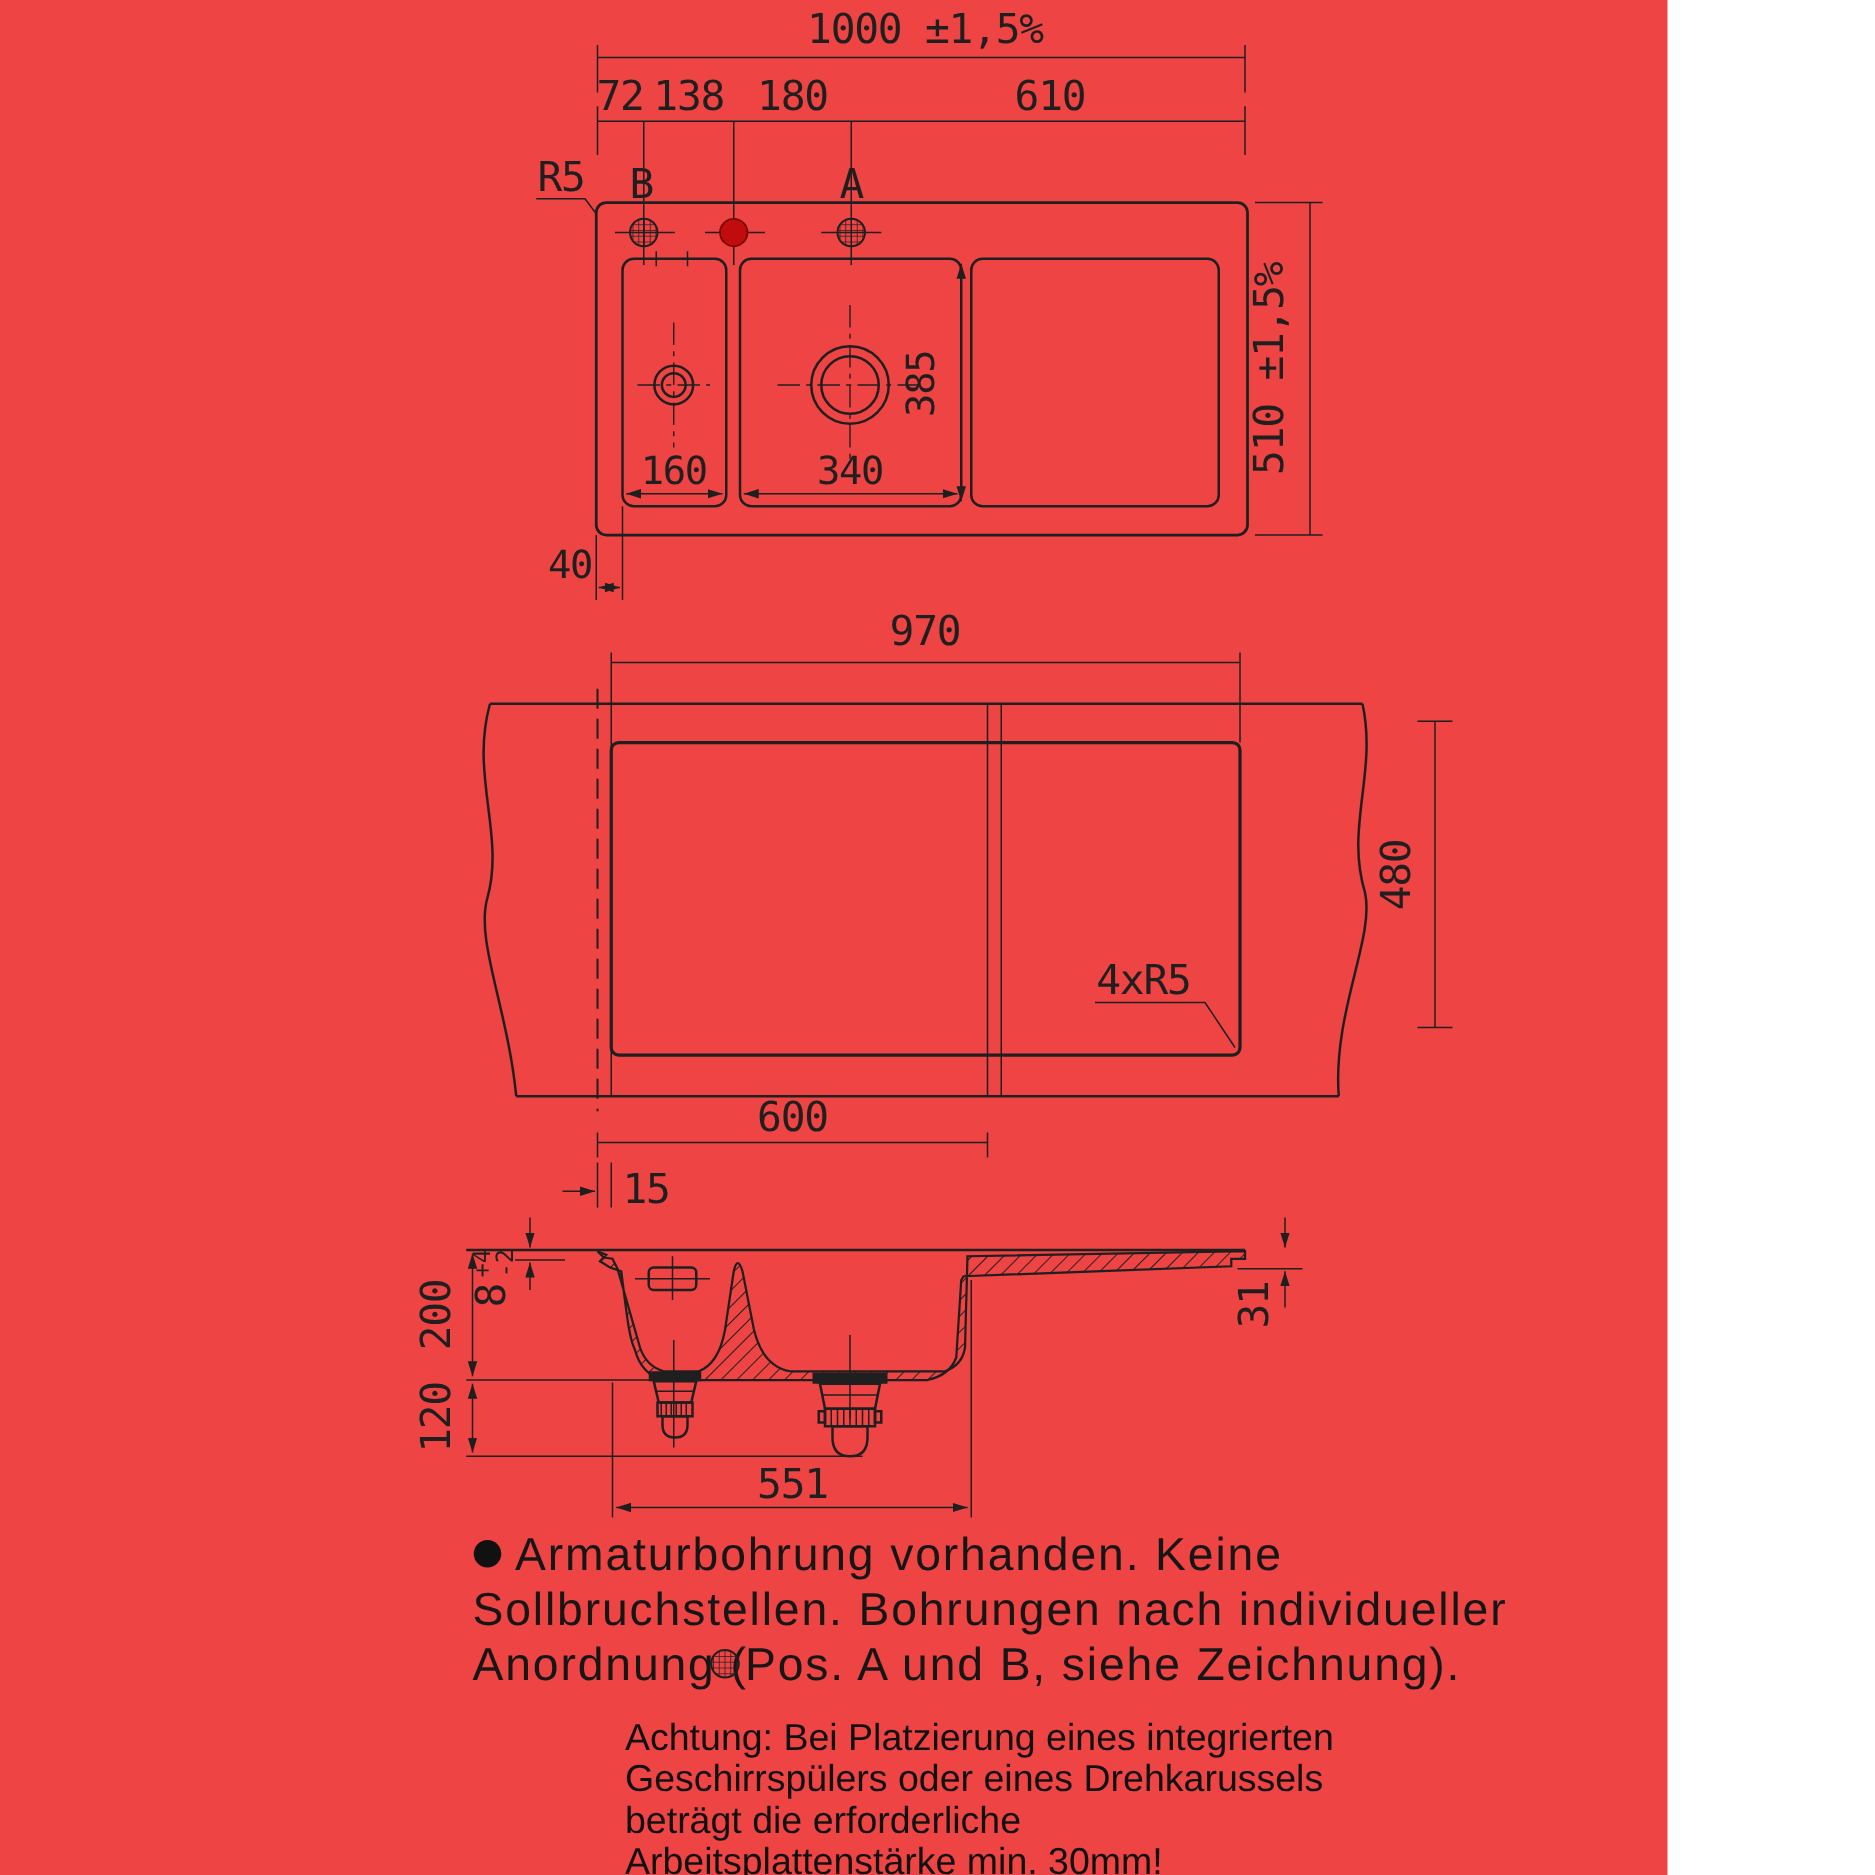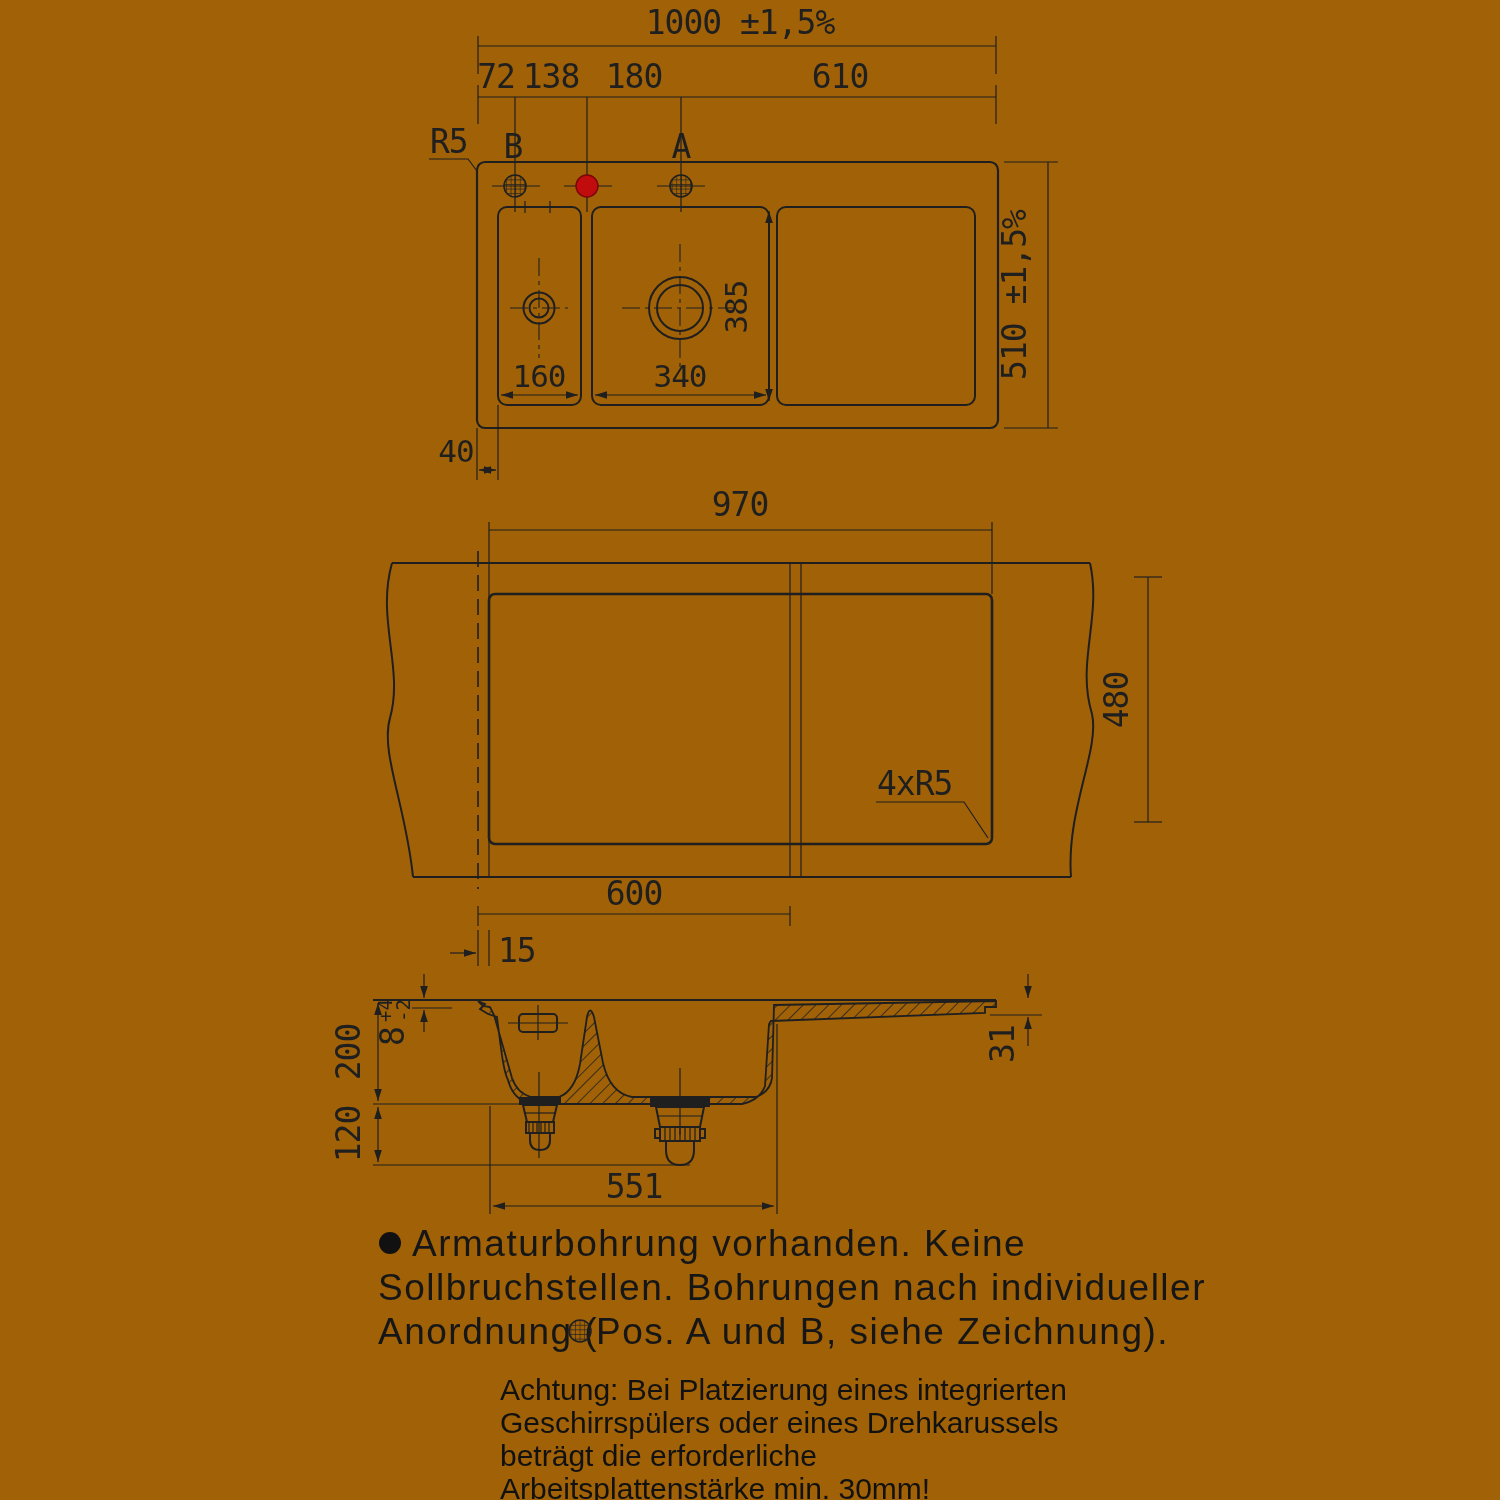--- a/index.html
+++ b/index.html
@@ -1,16 +1,16 @@
 <!DOCTYPE html>
 <html><head>
 <meta charset="utf-8">
 <style>
   html,body{margin:0;padding:0;background:#ffffff;}
-  .stage{width:1500px;height:1500px;background:#a16207;position:relative;}
+  .stage{width:1334px;height:1500px;background:#ef4444;position:relative;}
   svg{display:block;}
   text{fill:#1f1f1f;}
   .dim{font-family:"DejaVu Sans Mono",monospace;font-size:31px;letter-spacing:-1px;}
   .dimbig{font-family:"DejaVu Sans Mono",monospace;font-size:33px;letter-spacing:-1px;}
   .dimsmall{font-family:"DejaVu Sans Mono",monospace;font-size:19px;}
   .note{font-family:"Liberation Sans",sans-serif;font-size:37px;letter-spacing:1.5px;fill:#161616;}
   .warn{font-family:"Liberation Sans",sans-serif;font-size:30px;fill:#111;}
   .ln{stroke:#1f1f1f;stroke-width:2.2;fill:none;}
   .ln2{stroke:#1f1f1f;stroke-width:2;fill:none;}
   .thin{stroke:#1f1f1f;stroke-width:1.2;fill:none;}

